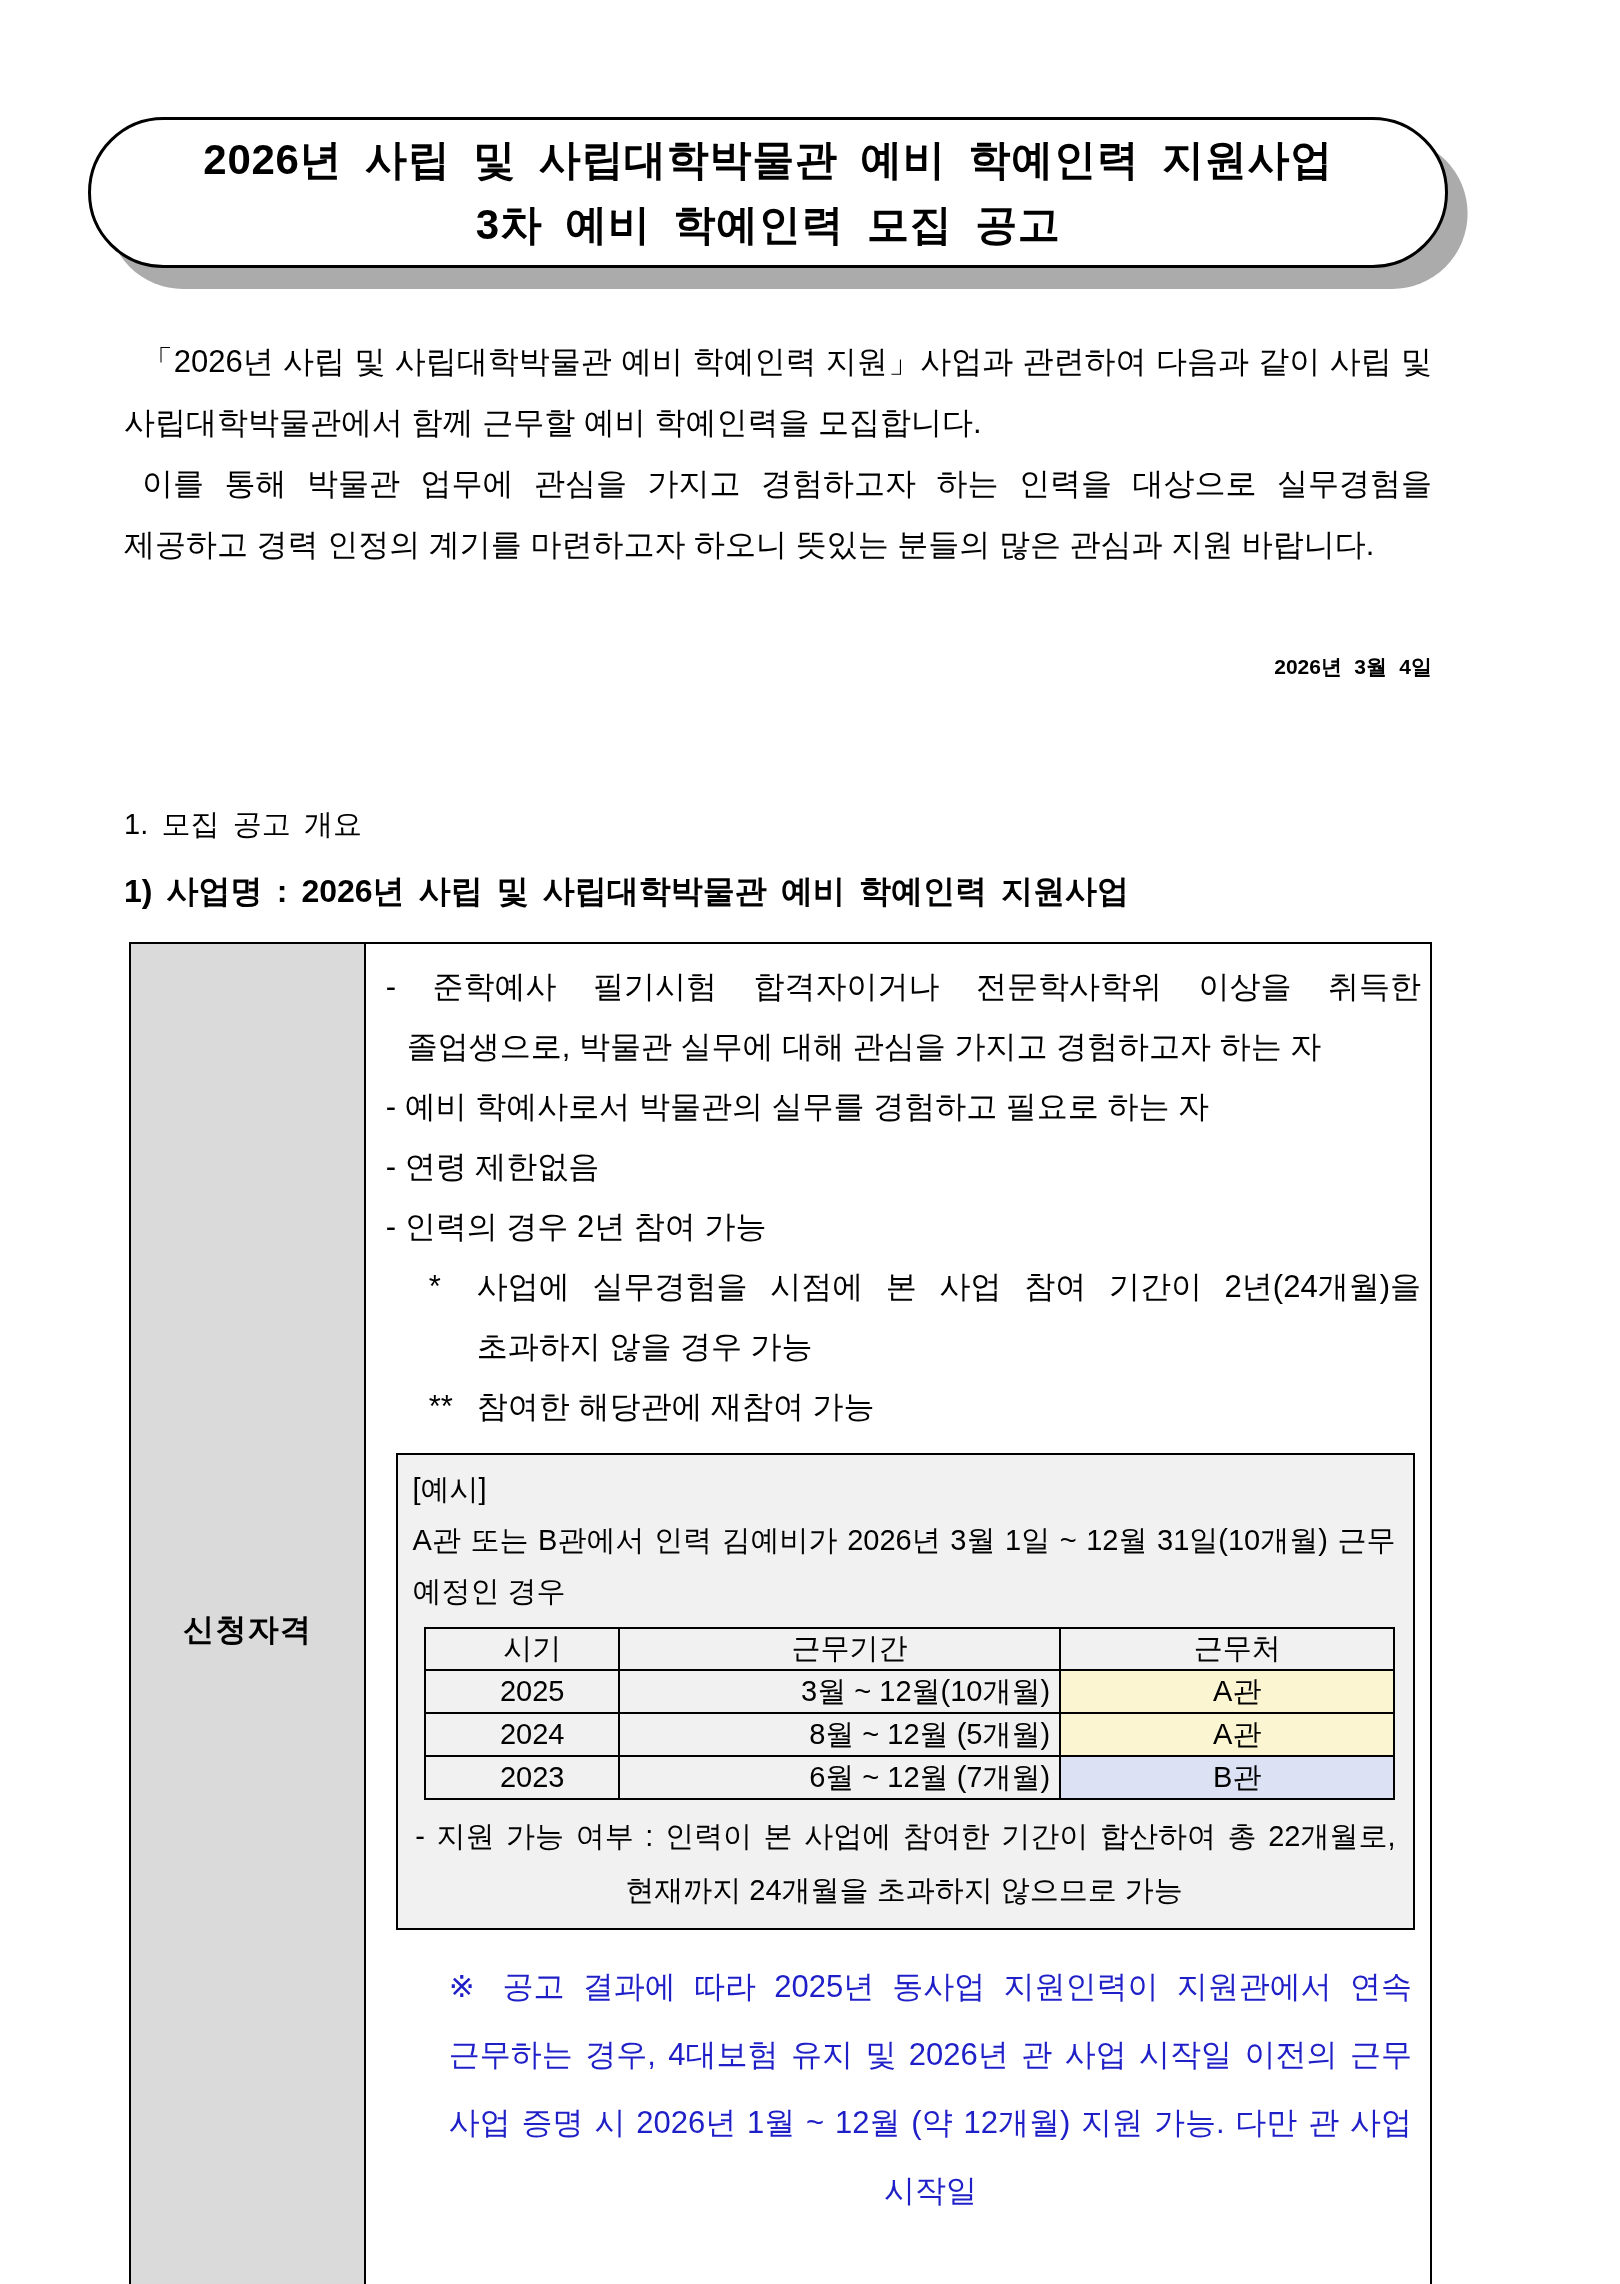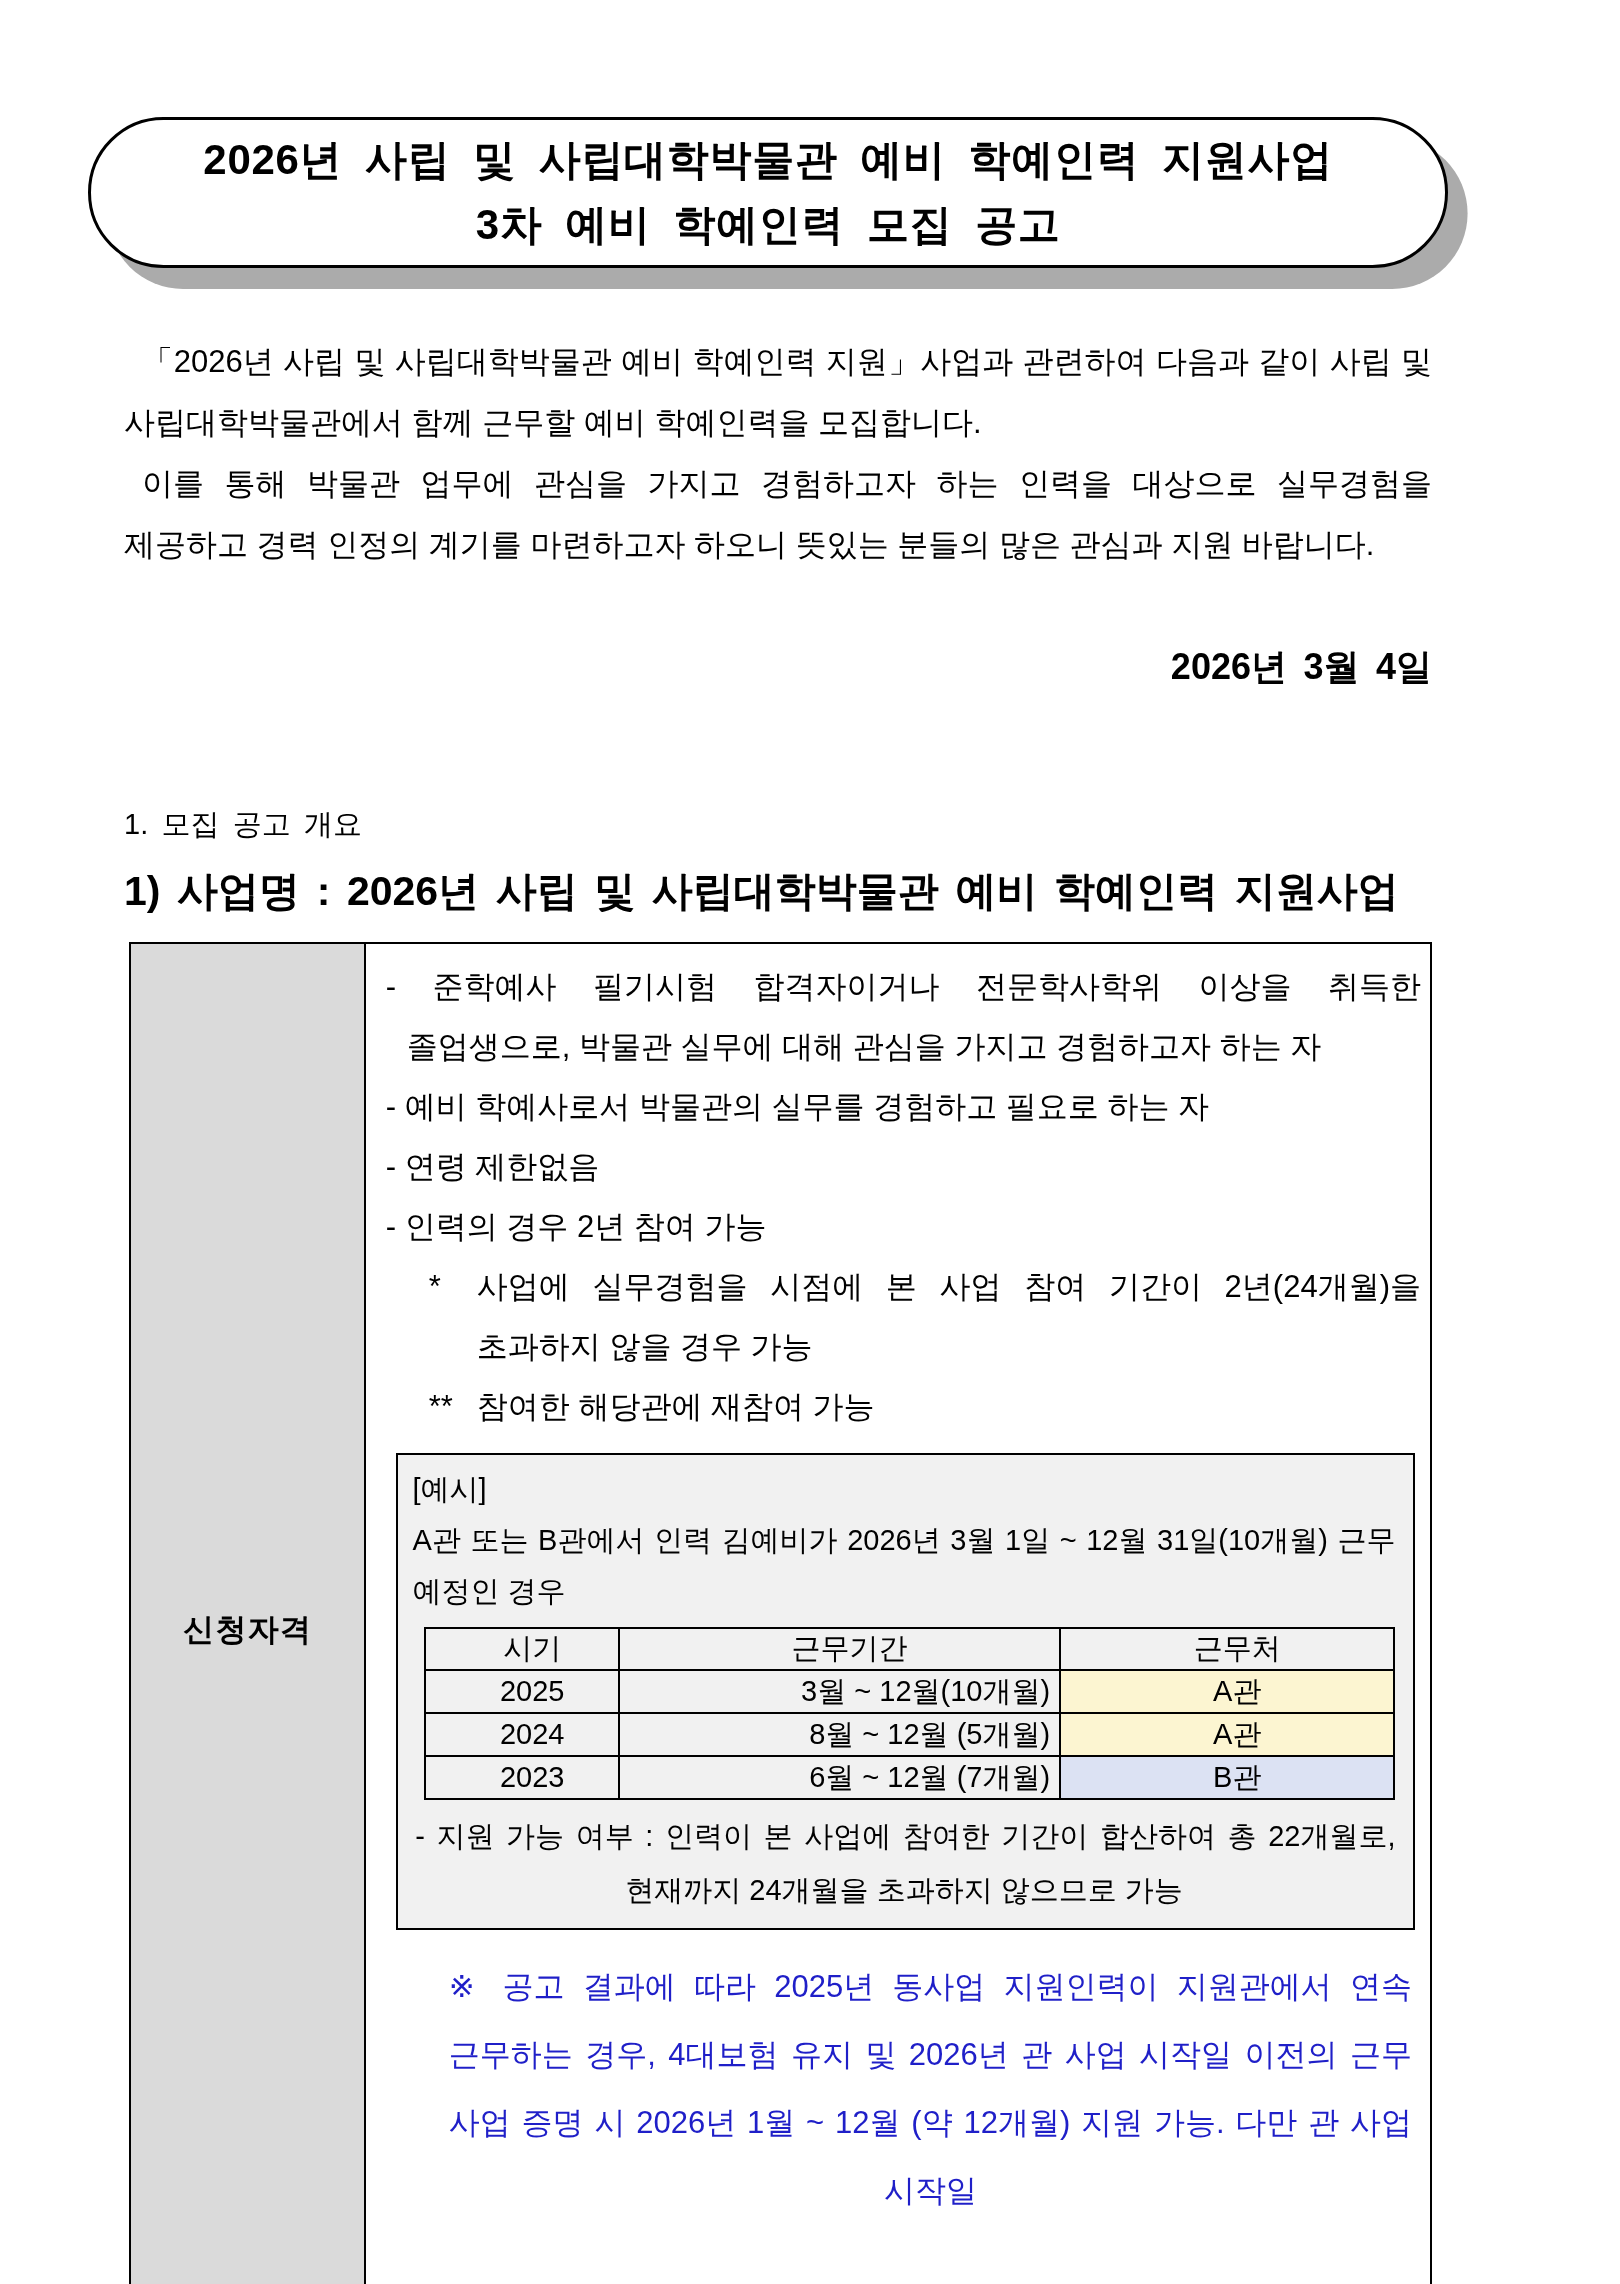--- a/index.html
+++ b/index.html
@@ -55,36 +55,36 @@
     line-height: 61px;
     text-align: justify;
     word-break: keep-all;
     text-indent: 18px;
   }
   .intro.first { margin-top: 63px; }
 
   
   .signature { margin-top: 57px; text-align: right; }
   .sig-line {
-    font-size: 36px;
+    font-size: 21px;
     font-weight: bold;
     line-height: 69px;
     word-spacing: 6.5px;
   }
 
   
   .section-heading {
     margin-top: 104px;
     font-size: 29px;
     line-height: 39px;
     word-spacing: 5.2px;
   }
   .sub-heading {
     margin-top: 27px;
-    font-size: 41px;
+    font-size: 32px;
     font-weight: bold;
     line-height: 40px;
     word-spacing: 5.2px;
   }
 
   
   .qual-table {
     margin-top: 31px;
     margin-left: 5.2px;
     border: 2.6px solid var(--border_black);

